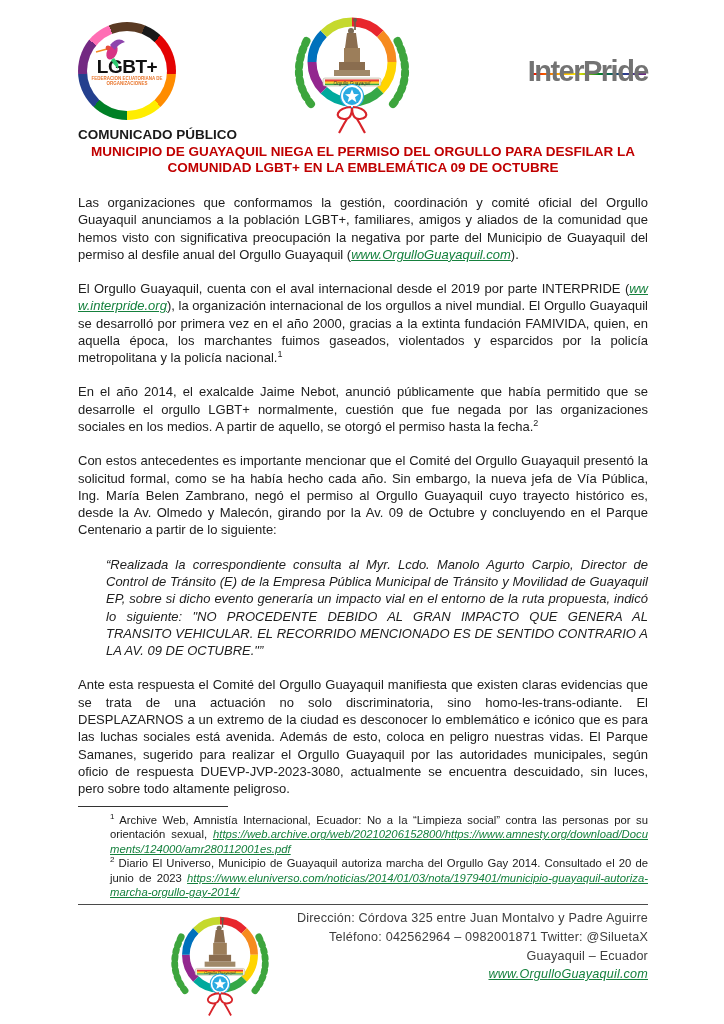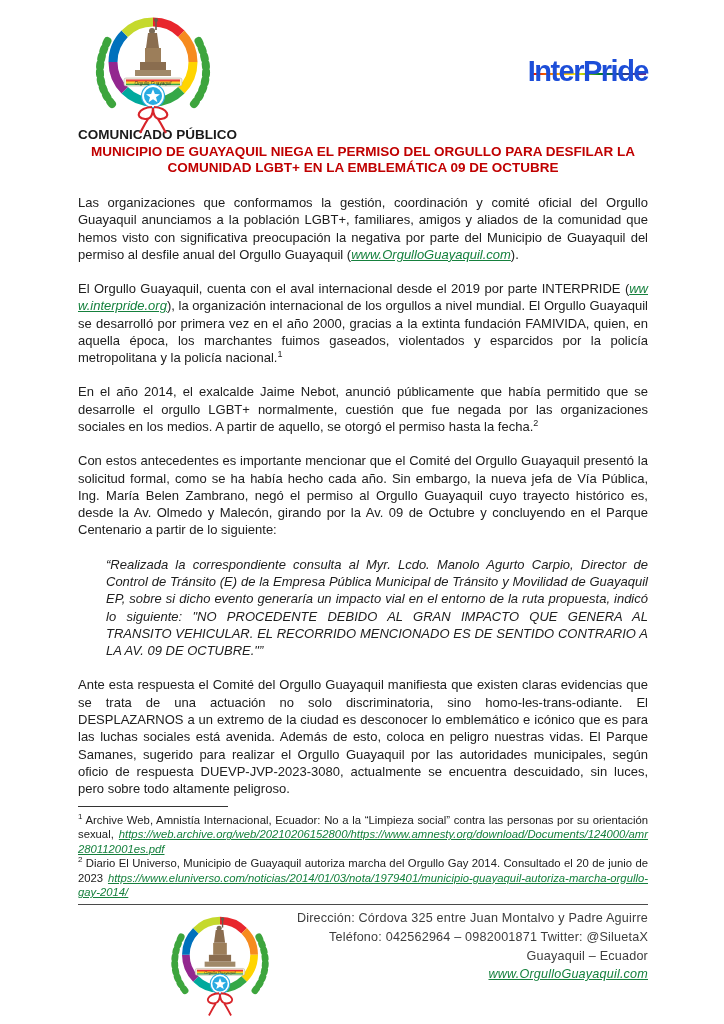--- a/index.html
+++ b/index.html
@@ -25,37 +25,37 @@
   .hummingbird { position:absolute; left:4px; top:2px; }
 
   .og-logo { position:relative; width:150px; height:130px; flex:0 0 auto; }
   .og-logo svg { display:block; }
   .og-logo.footer-size { width:128px; height:111px; }
   .og-logo.footer-size svg { width:128px; height:111px; }
 
   .interpride { position:relative; flex:0 0 auto; height:40px; display:flex; align-items:center; }
   .ip-line { position:absolute; left:2px; right:2px; top:56%; height:2px; z-index:0;
     background:linear-gradient(90deg,#e40303,#ff8c00,#ffed00,#008026,#24408e,#732982); }
-  .ip-text { position:relative; z-index:1; font-weight:bold; font-size:29px; letter-spacing:-1.5px; color:#1d4ed8; }
+  .ip-text { position:relative; z-index:1; font-weight:bold; font-size:29px; letter-spacing:-1.5px; color:#737373; }
 
   
   .doc-title { text-align:left; font-weight:bold; font-size:13.5px; margin-top:7px; color:#1a1a1a; }
   .doc-heading { text-align:center; font-weight:bold; font-size:13.5px; line-height:1.22; margin-top:2px; padding:0 10px; }
 
   
   .paragraphs { margin-top:2px; }
   .para { margin-top:17px; font-size:13px; line-height:1.33; text-align:justify; }
   .para.quote { margin-left:28px; font-style:italic; }
   sup { font-size:9px; vertical-align:super; line-height:0; }
   a.doclink { color:#15803d; text-decoration:underline; cursor:pointer; word-break:break-all;font-style:italic; }
 
   
   .bottom-section { position:absolute; left:78px; right:76px; top:806px; }
   .fn-divider { width:150px; border-top:1px solid #333; margin-bottom:6px; }
-  .footnotes { font-size:11.3px; line-height:1.28; min-height:86px; text-align:justify; }
+  .footnotes { font-size:11.3px; line-height:1.28; min-height:86px; text-align:justify;margin-left:32px; }
   .footnote { word-break:normal; }
   .footnote sup { font-size:8px; }
   .footer-divider { border-top:1px solid #4a4a4a; margin-top:4px; }
   .footer-row { display:flex; align-items:flex-start; }
   .footer-logo-wrap { margin-left:78px; margin-top:2px; }
   .footer-text { flex:1; text-align:right; font-size:12.6px; line-height:1.5; color:#3d3d3d; padding-top:4px; letter-spacing:0.2px; }
 </style>
 </head>
 <body>
 
@@ -114,20 +114,34 @@
       </g>
     </g>
   </defs>
 </svg>
 
 <div class="page">
   <div class="content">
 
     <div class="header">
 
+      <div class="lgbt-logo">
+        <div class="lgbt-ring"></div>
+        <div class="lgbt-inner">
+          <svg class="hummingbird" width="34" height="34" viewBox="0 0 34 34">
+            <line x1="2" y1="16" x2="13" y2="13" stroke="#F68B1F" stroke-width="1.6"></line>
+            <ellipse cx="18" cy="16" rx="5" ry="8" transform="rotate(25 18 16)" fill="#D63384"></ellipse>
+            <path d="M16 9 Q24 0 31 6 Q24 8 21 14 Z" fill="#8E44AD"></path>
+            <path d="M20 22 Q26 28 24 33 Q19 28 17 24 Z" fill="#2ECC71"></path>
+            <circle cx="14" cy="12" r="2.4" fill="#E74C3C"></circle>
+          </svg>
+          <div class="lgbt-title">LGBT+</div>
+          <div class="lgbt-sub">FEDERACIÓN ECUATORIANA DE ORGANIZACIONES</div>
+        </div>
+      </div>
 
       <div class="og-logo">
         <svg width="150" height="130" viewBox="0 0 150 130">
             <use href="#og-art"></use>
           </svg>
       </div>
 
       <div class="interpride">
         <span class="ip-line"></span>
         <span class="ip-text">InterPride</span>

